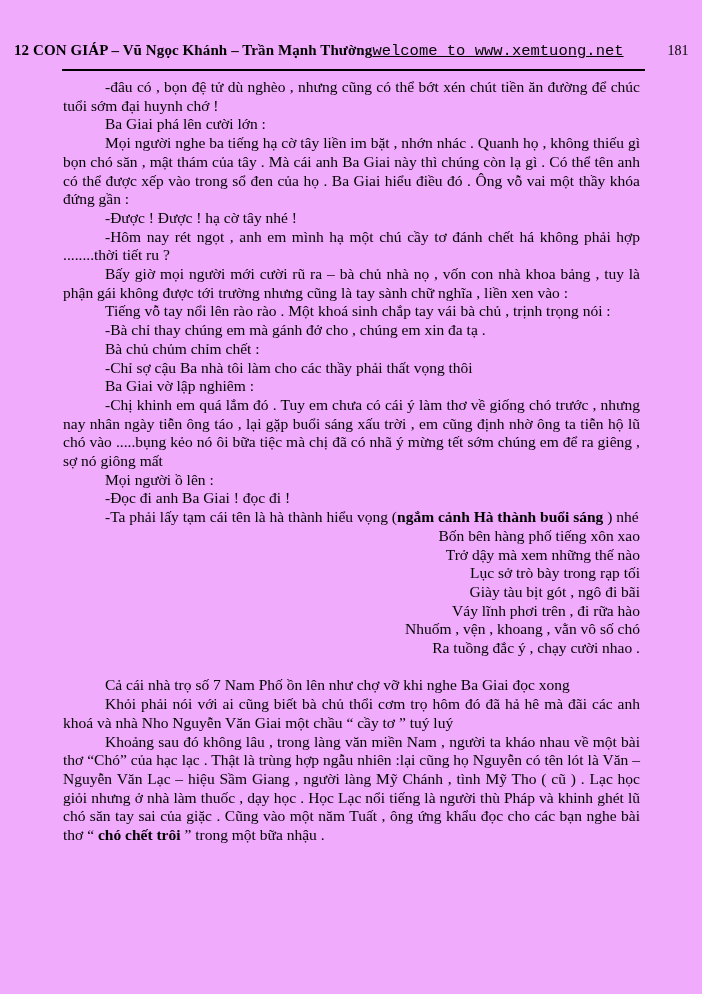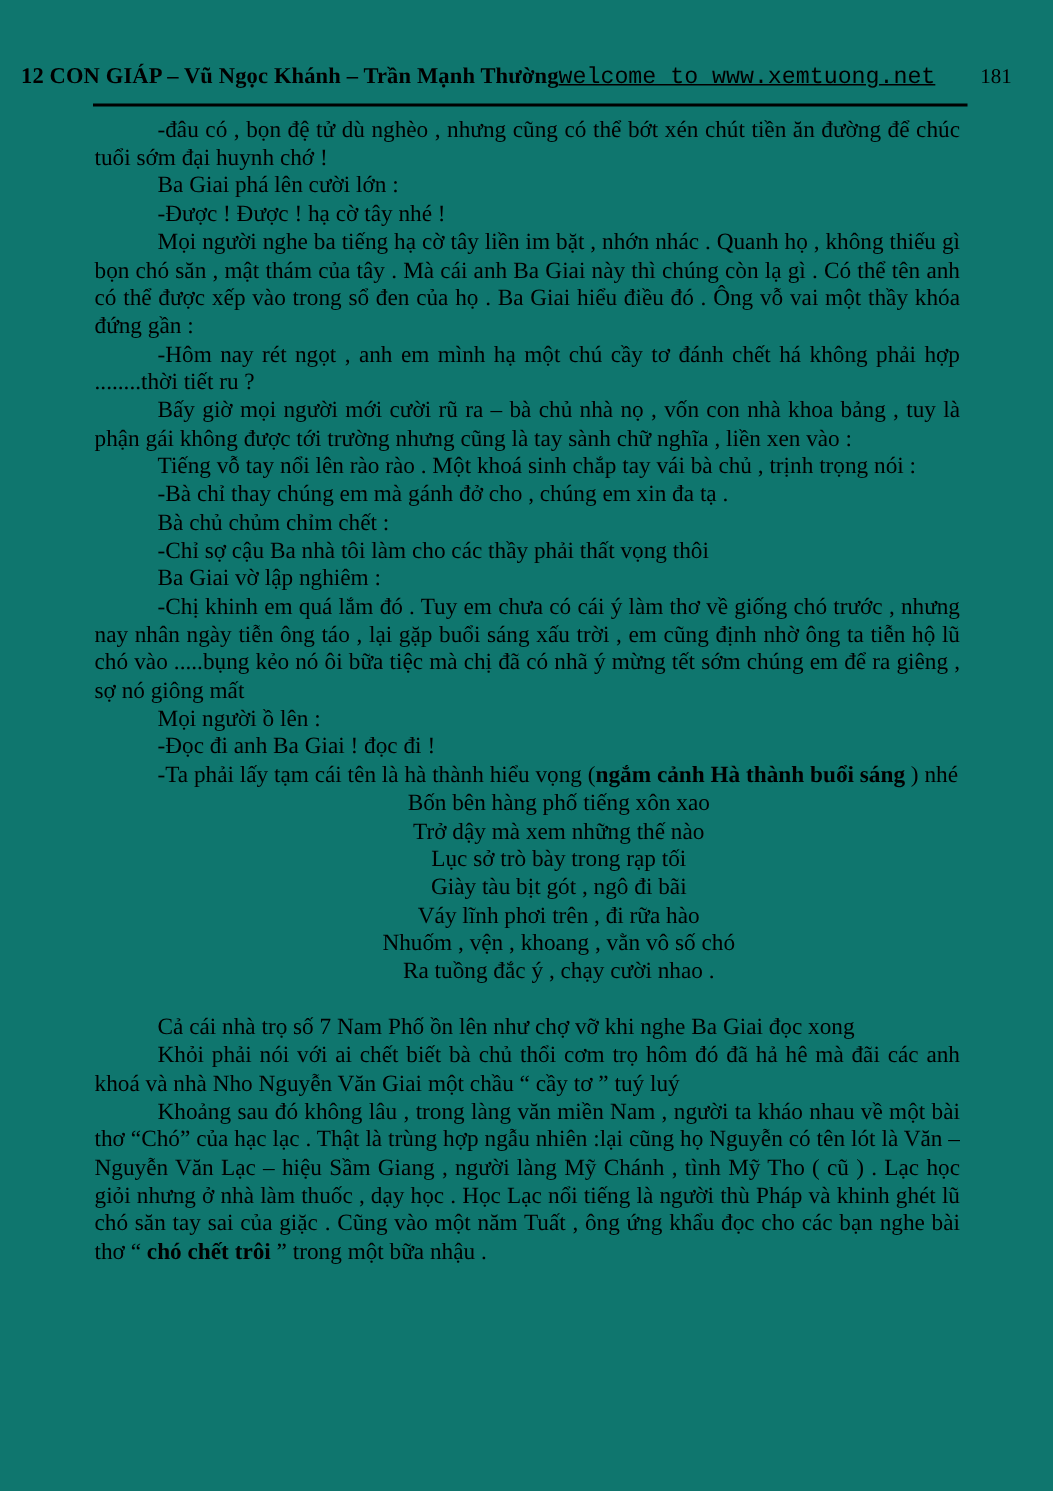--- a/index.html
+++ b/index.html
@@ -4,21 +4,21 @@
 <style>
   html, body {
     margin: 0;
     padding: 0;
     background: #ffffff;
   }
   .page {
     position: relative;
     width: 702px;
     height: 994px;
-    background: #0f766e;
+    background: #f0abfc;
     color: #000000;
     font-family: "Liberation Serif", serif;
     overflow: hidden;
   }
   .header {
     display: flex;
     align-items: baseline;
     padding: 42px 34px 0 14px;
   }
   .header .title {
@@ -30,21 +30,21 @@
   .header .link {
     font-family: Liberation Mono, monospace;
     font-size: 15.5px;
     color: #000000;
     text-decoration: underline;
     margin-left: auto;
     white-space: nowrap;
   }
   .header .pagenum {
     font-size: 14px;
-    margin-left: 30px;
+    margin-left: 44px;
     white-space: nowrap;
   }
   .rule {
     border: none;
     border-top: 2px solid #000000;
     margin: 9px 57px 0 62px;
   }
   .content {
     margin: 7px 62px 16px 63px;
     font-size: 15.5px;
@@ -53,21 +53,21 @@
   }
   .content p {
     margin: 0;
     padding: 0;
   }
   .para {
     text-indent: 42px;
   }
   .verse {
     margin-left: 42px !important;
-    text-align: center;
+    text-align: right;
   }
   .spacer {
     height: 18.7px;
   }
   b {
     font-weight: bold;
   }
 </style>
 </head>
 <body>
@@ -75,38 +75,38 @@
 <div class="page">
   <div class="header">
     <span class="title">12 CON GIÁP – Vũ Ngọc Khánh – Trần Mạnh Thường</span>
     <a class="link" href="#">welcome to www.xemtuong.net</a>
     <span class="pagenum">181</span>
   </div>
   <hr class="rule">
   <div class="content" id="content">
       <p class="para"><span>-đâu có , bọn đệ tử dù nghèo , nhưng cũng có thể bớt xén chút tiền ăn đường để chúc tuổi sớm đại huynh chớ !</span></p>
       <p class="para"><span>Ba Giai phá lên cười lớn :</span></p>
+      <p class="para"><span>Mọi người nghe ba tiếng hạ cờ tây liền im bặt , nhớn nhác . Quanh họ , không thiếu gì bọn chó săn , mật thám của tây . Mà cái anh Ba Giai này thì chúng còn lạ gì . Có thể tên anh có thể được xếp vào trong sổ đen của họ . Ba Giai hiểu điều đó .  Ông vỗ vai một thầy khóa đứng gần :</span></p>
       <p class="para"><span>-Được ! Được ! hạ cờ tây nhé !</span></p>
-      <p class="para"><span>Mọi người nghe ba tiếng hạ cờ tây liền im bặt , nhớn nhác . Quanh họ , không thiếu gì bọn chó săn , mật thám của tây . Mà cái anh Ba Giai này thì chúng còn lạ gì . Có thể tên anh có thể được xếp vào trong sổ đen của họ . Ba Giai hiểu điều đó .  Ông vỗ vai một thầy khóa đứng gần :</span></p>
       <p class="para"><span>-Hôm nay rét ngọt , anh em mình hạ một chú cầy tơ đánh chết há không phải hợp ........thời tiết ru ?</span></p>
       <p class="para"><span>Bấy giờ mọi người mới cười rũ ra – bà chủ nhà nọ , vốn con nhà khoa bảng , tuy là phận gái không được tới trường nhưng cũng là tay sành chữ nghĩa , liền xen vào :</span></p>
       <p class="para"><span>Tiếng vỗ tay nổi lên rào rào . Một khoá sinh chắp tay vái bà chủ , trịnh trọng nói :</span></p>
       <p class="para"><span>-Bà chỉ thay chúng em mà gánh đở cho , chúng em xin đa tạ .</span></p>
       <p class="para"><span>Bà chủ chủm chỉm chết :</span></p>
       <p class="para"><span>-Chỉ sợ cậu Ba nhà tôi làm cho các thầy phải thất vọng thôi</span></p>
       <p class="para"><span>Ba Giai vờ lập nghiêm :</span></p>
       <p class="para"><span>-Chị khinh em quá lắm đó . Tuy em chưa có cái ý làm thơ về giống chó trước , nhưng nay nhân ngày tiễn ông táo , lại gặp buổi sáng xấu trời , em cũng định nhờ ông ta tiễn hộ lũ chó vào .....bụng kẻo nó ôi bữa tiệc mà chị đã có nhã ý mừng tết sớm chúng em để ra giêng , sợ nó giông mất</span></p>
       <p class="para"><span>Mọi người ồ lên :</span></p>
       <p class="para"><span>-Đọc đi anh Ba Giai ! đọc đi !</span></p>
       <p class="para"><span>-Ta phải lấy tạm cái tên là hà thành hiểu vọng (</span><b>ngắm cảnh Hà thành buổi sáng</b><span> ) nhé</span></p>
       <p class="verse"><span>Bốn bên hàng phố tiếng xôn xao</span></p>
       <p class="verse"><span>Trở dậy mà xem những thế nào</span></p>
       <p class="verse"><span>Lục sở trò bày trong rạp tối</span></p>
       <p class="verse"><span>Giày tàu bịt gót , ngô đi bãi</span></p>
       <p class="verse"><span>Váy lĩnh phơi trên , đi rữa hào</span></p>
       <p class="verse"><span>Nhuốm , vện , khoang , vằn vô số chó</span></p>
       <p class="verse"><span>Ra tuồng đắc ý , chạy cười nhao .</span></p>
       <div class="spacer"></div>
       <p class="para"><span>Cả cái nhà trọ số 7 Nam Phố ồn lên như chợ vỡ khi nghe Ba Giai đọc xong</span></p>
-      <p class="para"><span>Khỏi phải nói với ai chết biết bà chủ thổi cơm trọ hôm đó đã hả hê mà đãi các anh khoá và nhà Nho Nguyễn Văn Giai một chầu “ cầy tơ ” tuý luý</span></p>
+      <p class="para"><span>Khỏi phải nói với ai cũng biết bà chủ thổi cơm trọ hôm đó đã hả hê mà đãi các anh khoá và nhà Nho Nguyễn Văn Giai một chầu “ cầy tơ ” tuý luý</span></p>
       <p class="para"><span>Khoảng sau đó không lâu , trong làng văn miền Nam , người ta kháo nhau về một bài thơ “Chó” của hạc lạc . Thật là trùng hợp ngẫu nhiên :lại cũng họ Nguyễn có tên lót là Văn – Nguyễn Văn Lạc – hiệu Sầm Giang , người làng Mỹ Chánh , tình Mỹ Tho ( cũ ) . Lạc học giỏi nhưng ở nhà làm thuốc , dạy học . Học Lạc nổi tiếng là người thù Pháp và khinh ghét lũ chó săn tay sai của giặc . Cũng vào một năm Tuất , ông ứng khẩu đọc cho các bạn nghe bài thơ “ </span><b>chó chết trôi</b><span> ” trong một bữa nhậu .</span></p>
     </div>
 </div>
 
 </body></html>

